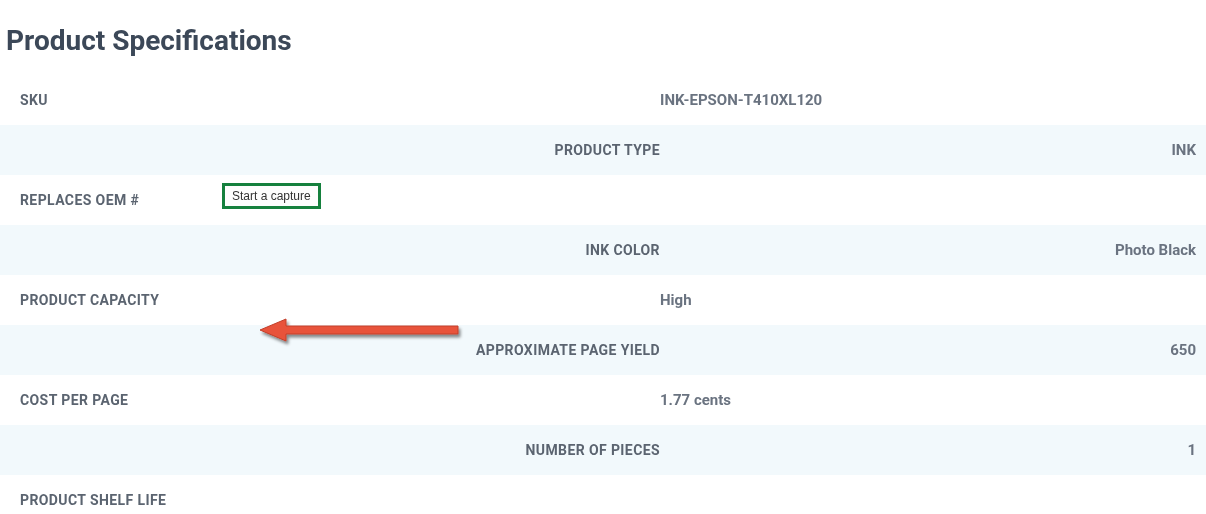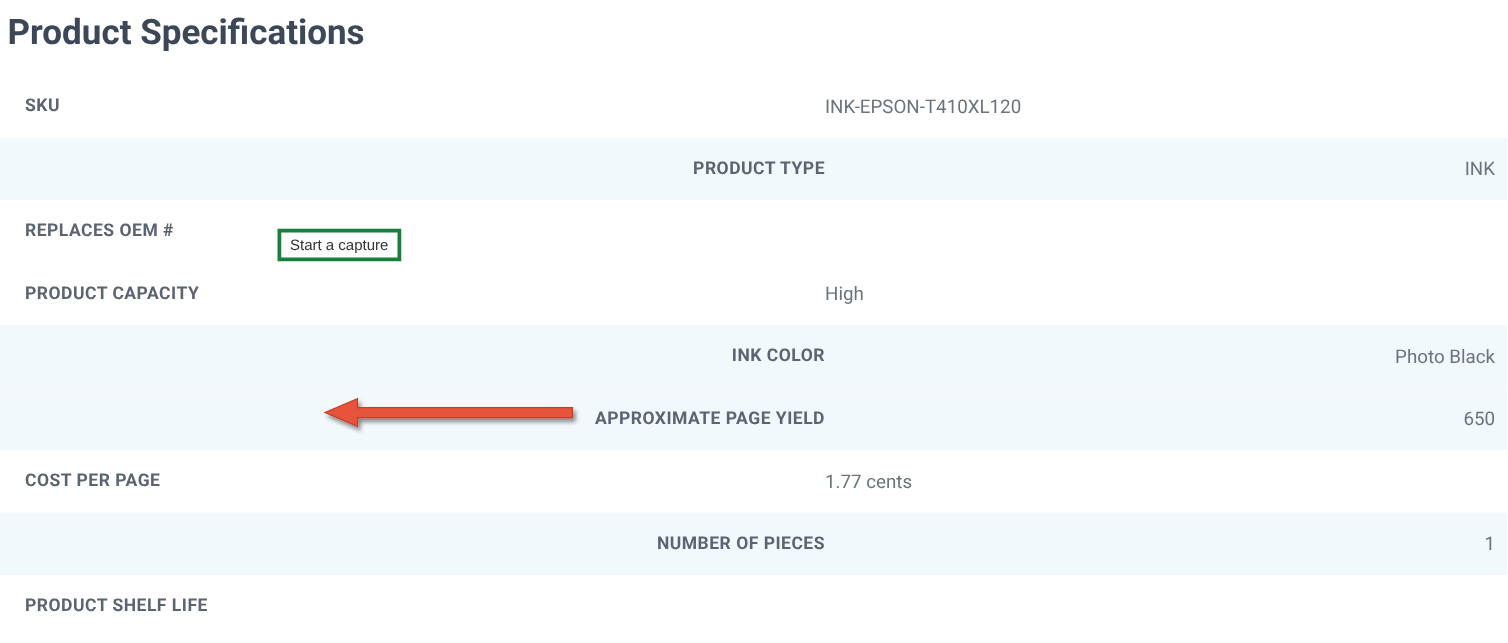--- a/index.html
+++ b/index.html
@@ -10,21 +10,21 @@
     body {
       font-family: -apple-system, BlinkMacSystemFont, "Segoe UI", Roboto, "Helvetica Neue", Arial, sans-serif;
       background: #ffffff;
       width: 1206px;
       position: relative;
     }
     .heading {
       font-size: 28px;
       font-weight: 700;
       color: #3c4858;
-      padding: 9px 0 18px 6px;
+      padding: 24px 0 18px 6px;
     }
     .spec-table {
       width: 100%;
       border-collapse: collapse;
     }
     .spec-row {
       display: flex;
       align-items: center;
       min-height: 50px;
       padding: 14px 10px 14px 20px;
@@ -36,21 +36,21 @@
     .spec-label {
       flex: 0 0 640px;
       font-size: 14px;
       font-weight: 700;
       color: #5b6470;
       letter-spacing: 0.4px;
     }
     .spec-value {
       flex: 1;
       font-size: 15px;
-      font-weight: 400;
+      font-weight: 700;
       color: #6a7380;
     }
     .tooltip-box {
       position: absolute;
       left: 222px;
       top: 183px;
       background: #fdfdfd;
       border: 3px solid #15803d;
       font-size: 12px;
       color: #333;
@@ -74,27 +74,27 @@
     <div class="spec-label">SKU</div>
     <div class="spec-value">INK-EPSON-T410XL120</div>
   </div>
   <div class="spec-row alt">
     <div class="spec-label">PRODUCT TYPE</div>
     <div class="spec-value">INK</div>
   </div>
   <div class="spec-row">
     <div class="spec-label">REPLACES OEM #</div>
   </div>
+  <div class="spec-row alt">
+    <div class="spec-label">INK COLOR</div>
+    <div class="spec-value">Photo Black</div>
+  </div>
   <div class="spec-row">
     <div class="spec-label">PRODUCT CAPACITY</div>
     <div class="spec-value">High</div>
-  </div>
-  <div class="spec-row alt">
-    <div class="spec-label">INK COLOR</div>
-    <div class="spec-value">Photo Black</div>
   </div>
   <div class="spec-row alt">
     <div class="spec-label">APPROXIMATE PAGE YIELD</div>
     <div class="spec-value">650</div>
   </div>
   <div class="spec-row">
     <div class="spec-label">COST PER PAGE</div>
     <div class="spec-value">1.77 cents</div>
   </div>
   <div class="spec-row alt">

